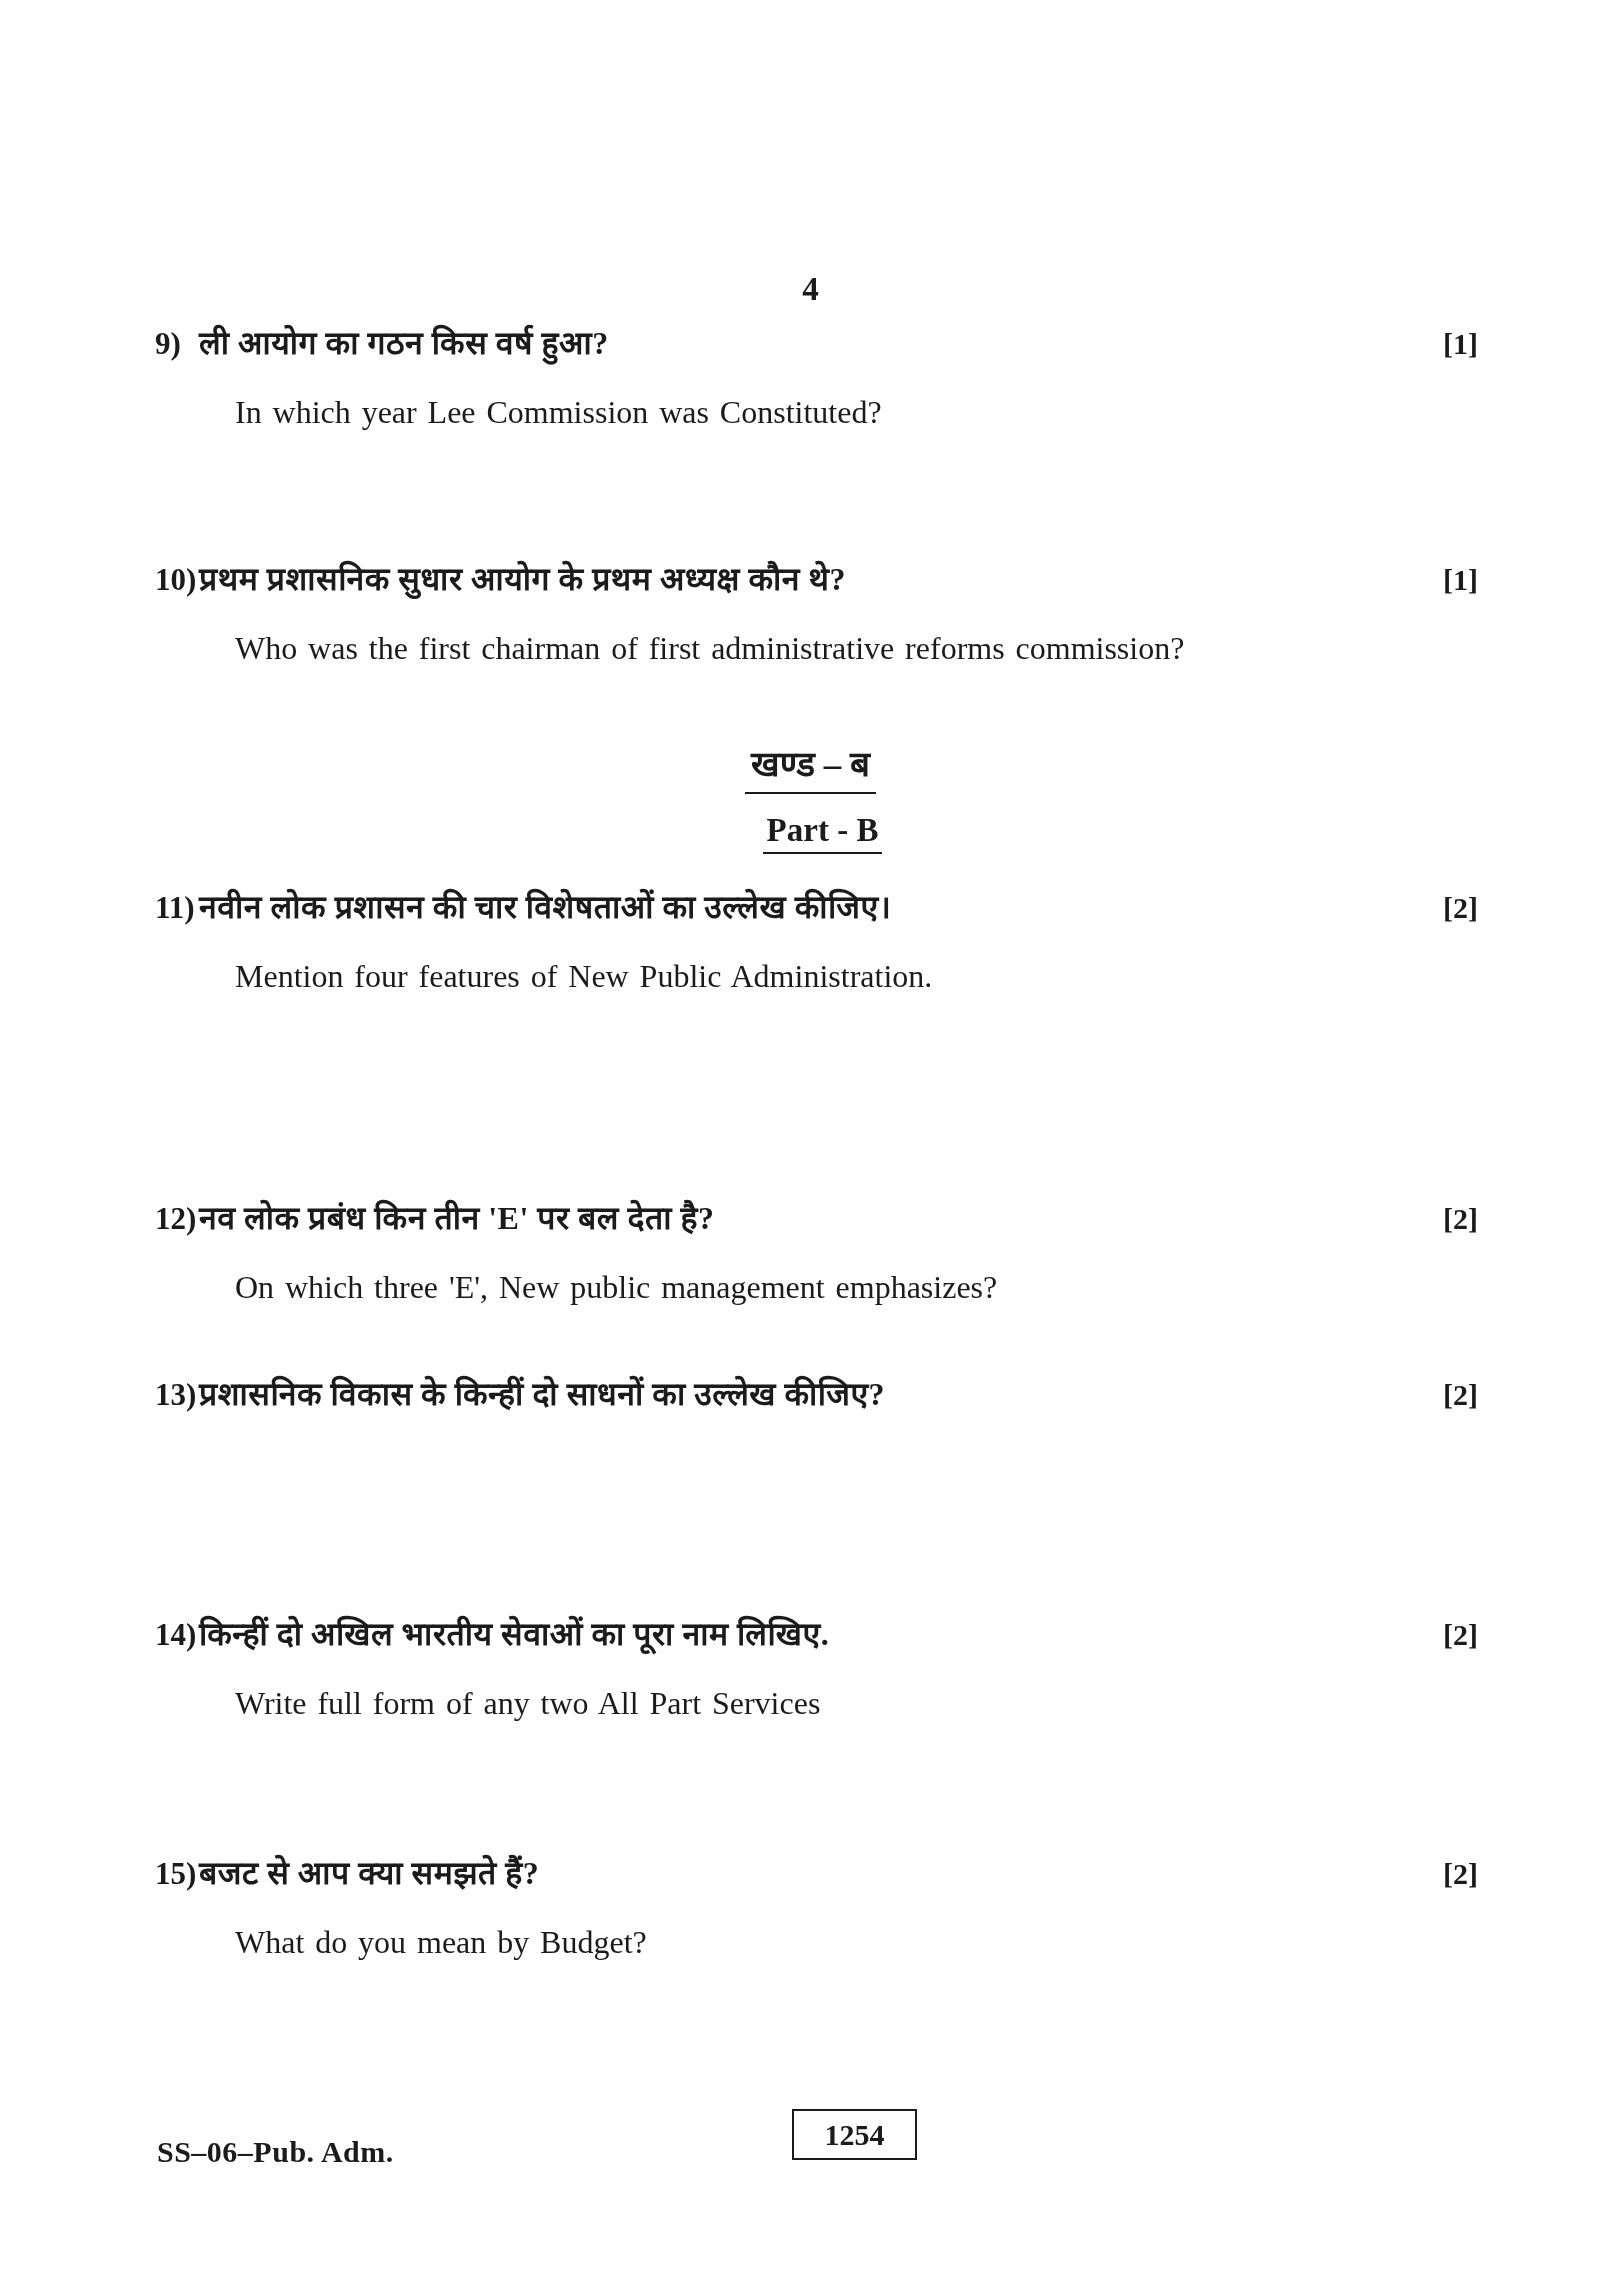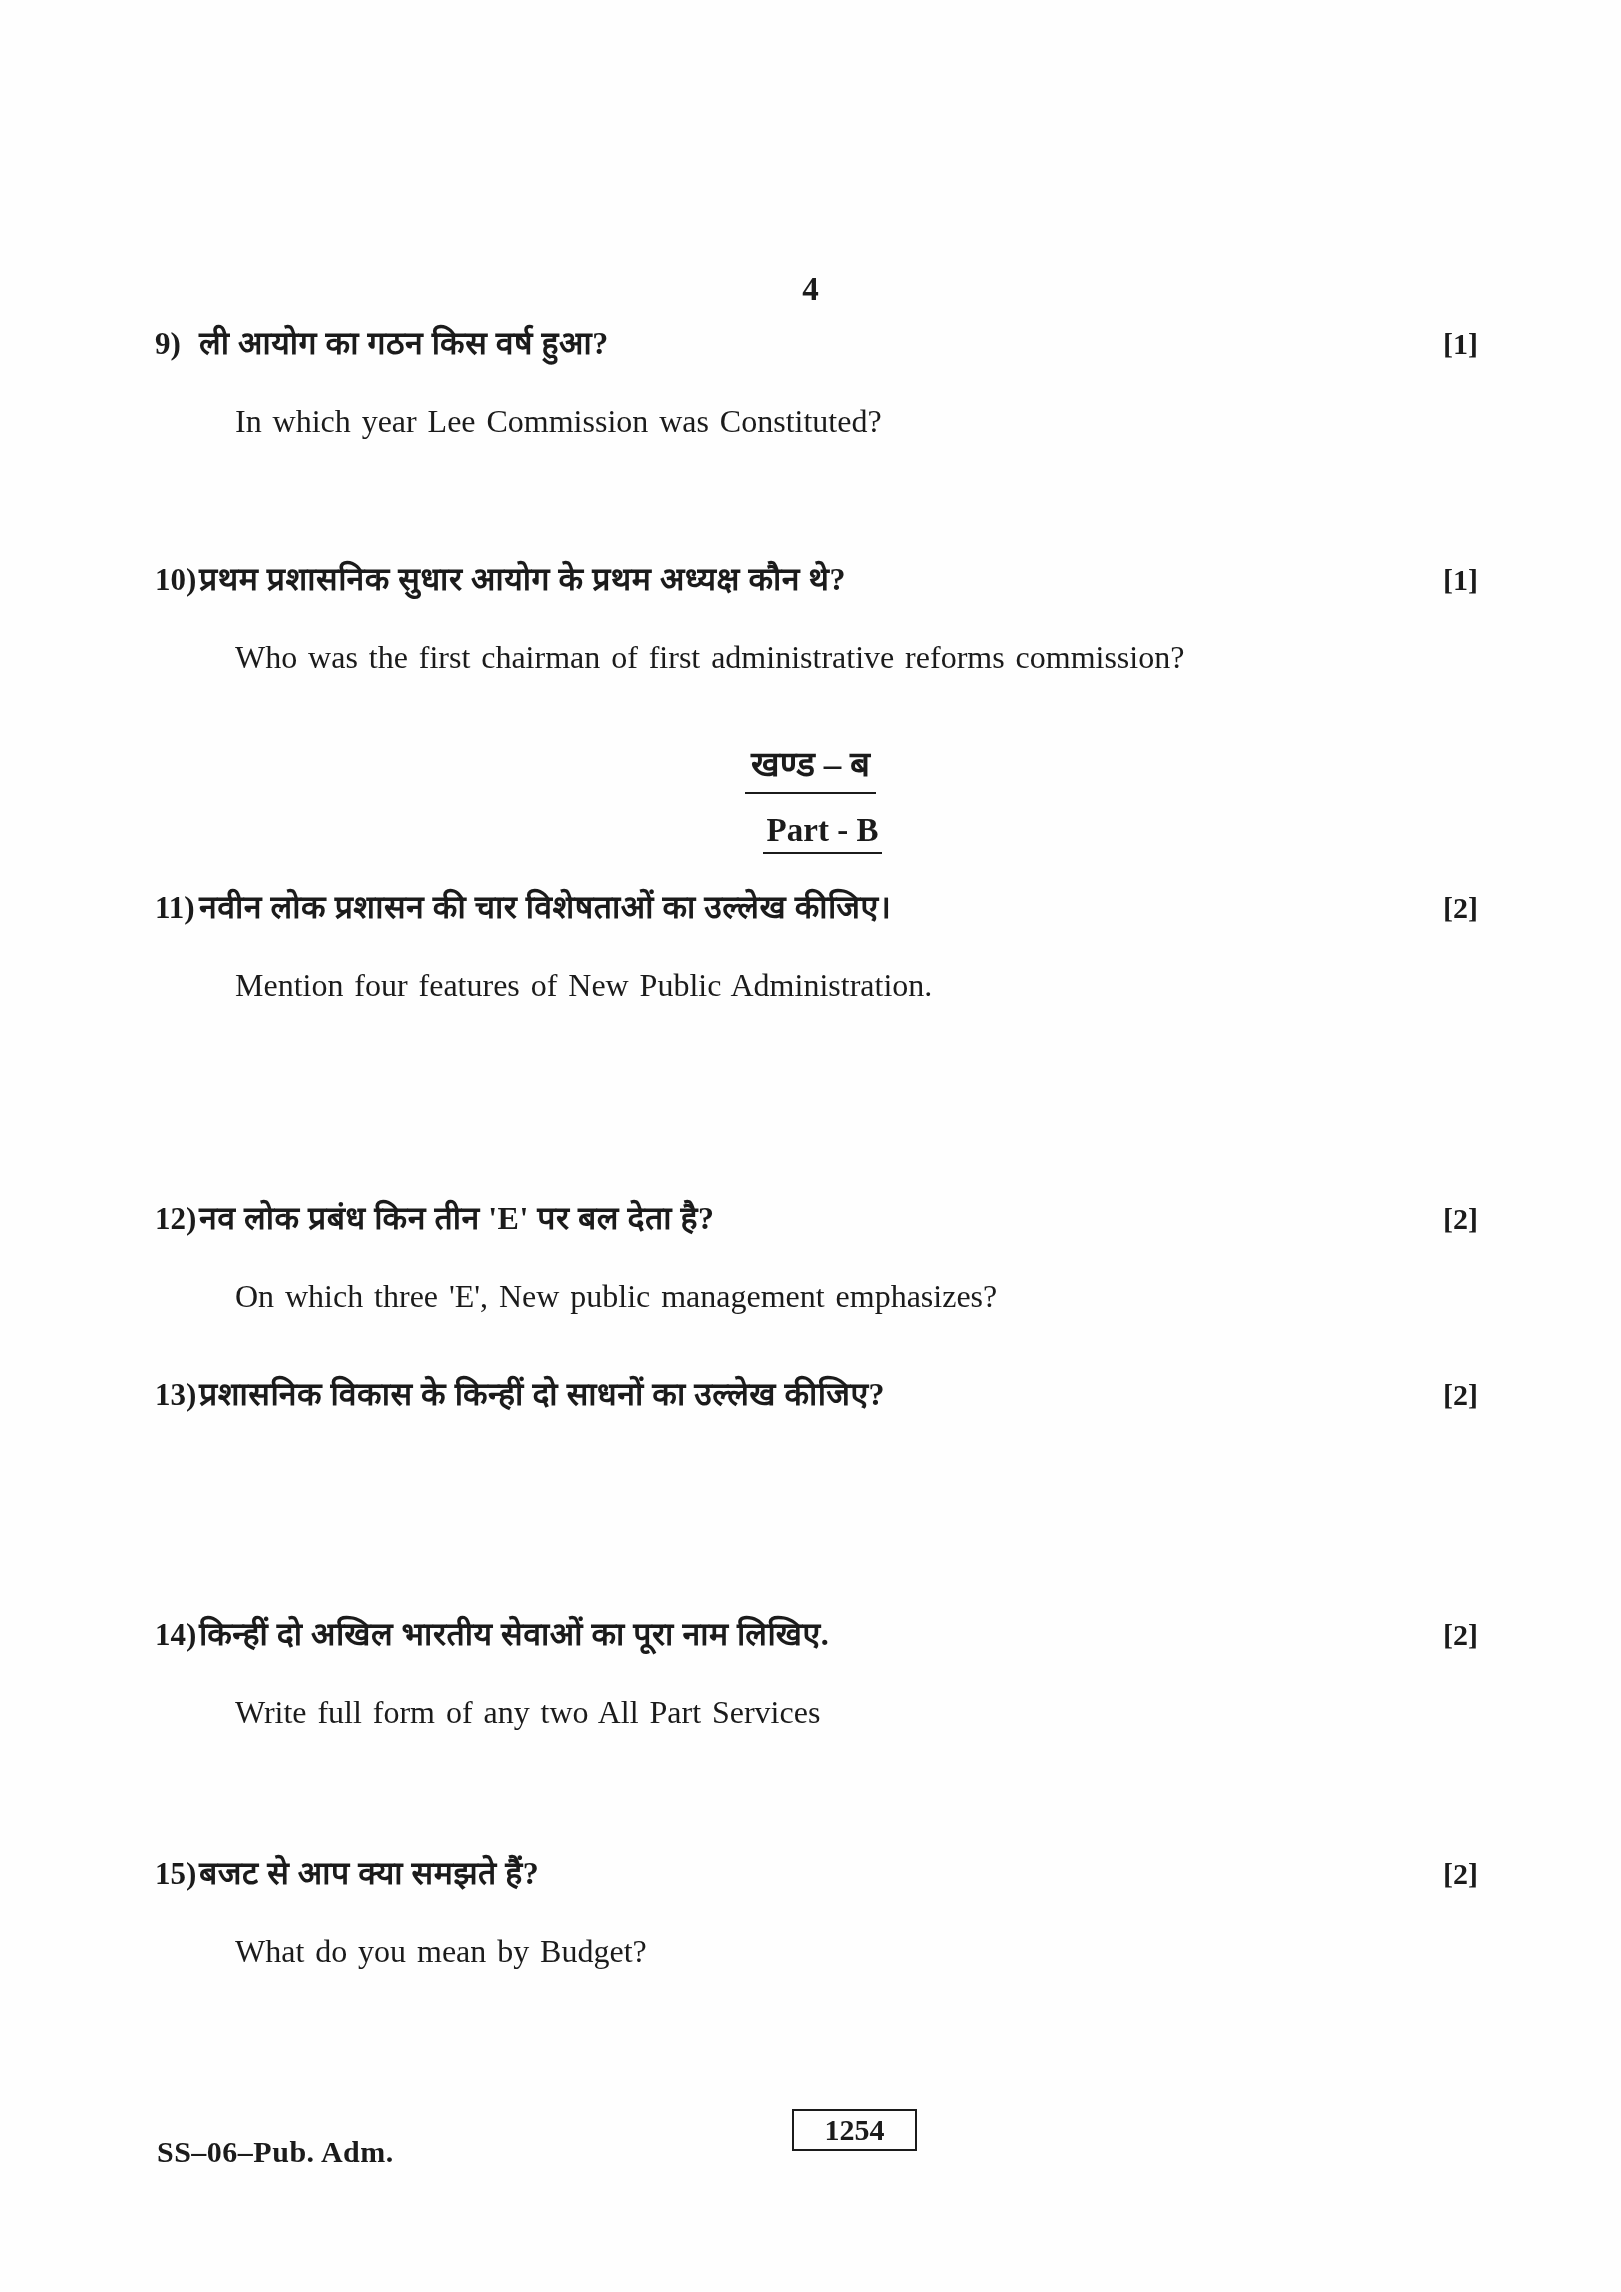--- a/index.html
+++ b/index.html
@@ -47,21 +47,21 @@
   }
   .q-marks {
     position: absolute;
     right: 0;
     top: 0;
     font-size: 30px;
     font-weight: 700;
   }
   .q-en {
     margin-left: 80px;
-    margin-top: 36px;
+    margin-top: 27px;
     font-size: 32px;
     line-height: 39px;
     word-spacing: 2.9px;
   }
   
   .q9  { top: 321px; }
   .q10 { top: 557px; }
   .q11 { top: 885px; }
   .q12 { top: 1196px; }
   .q13 { top: 1372px; }
@@ -104,21 +104,21 @@
     top: 2135px;
     font-size: 30px;
     font-weight: 700;
     letter-spacing: 0.5px;
   }
   .footer-box {
     position: absolute;
     left: 792px;
     top: 2109px;
     width: 125px;
-    height: 42px;
+    height: 51px;
     border: 2.9px solid #1b1b1b;
     display: flex;
     align-items: center;
     justify-content: center;
     font-size: 30px;
     font-weight: 700;
   }
 </style>
 </head>
 <body>

